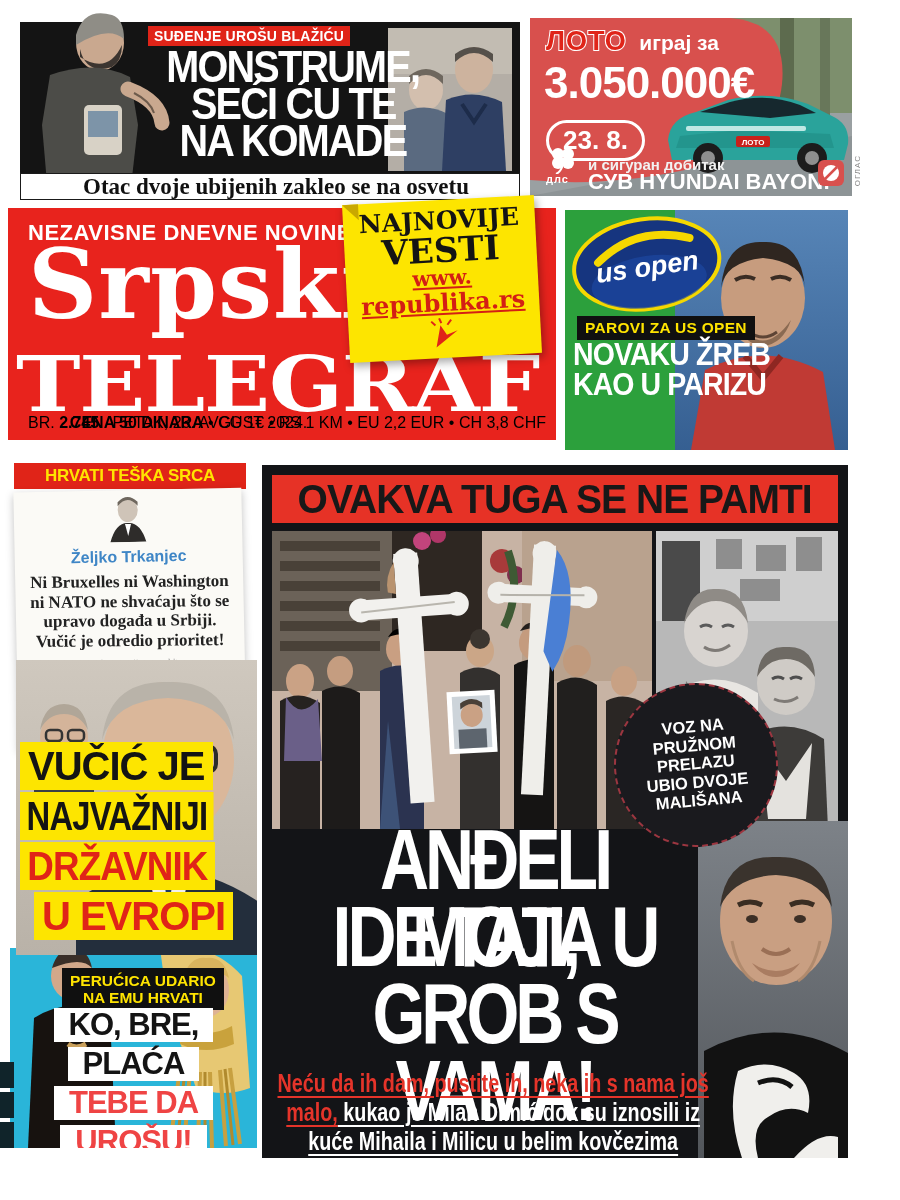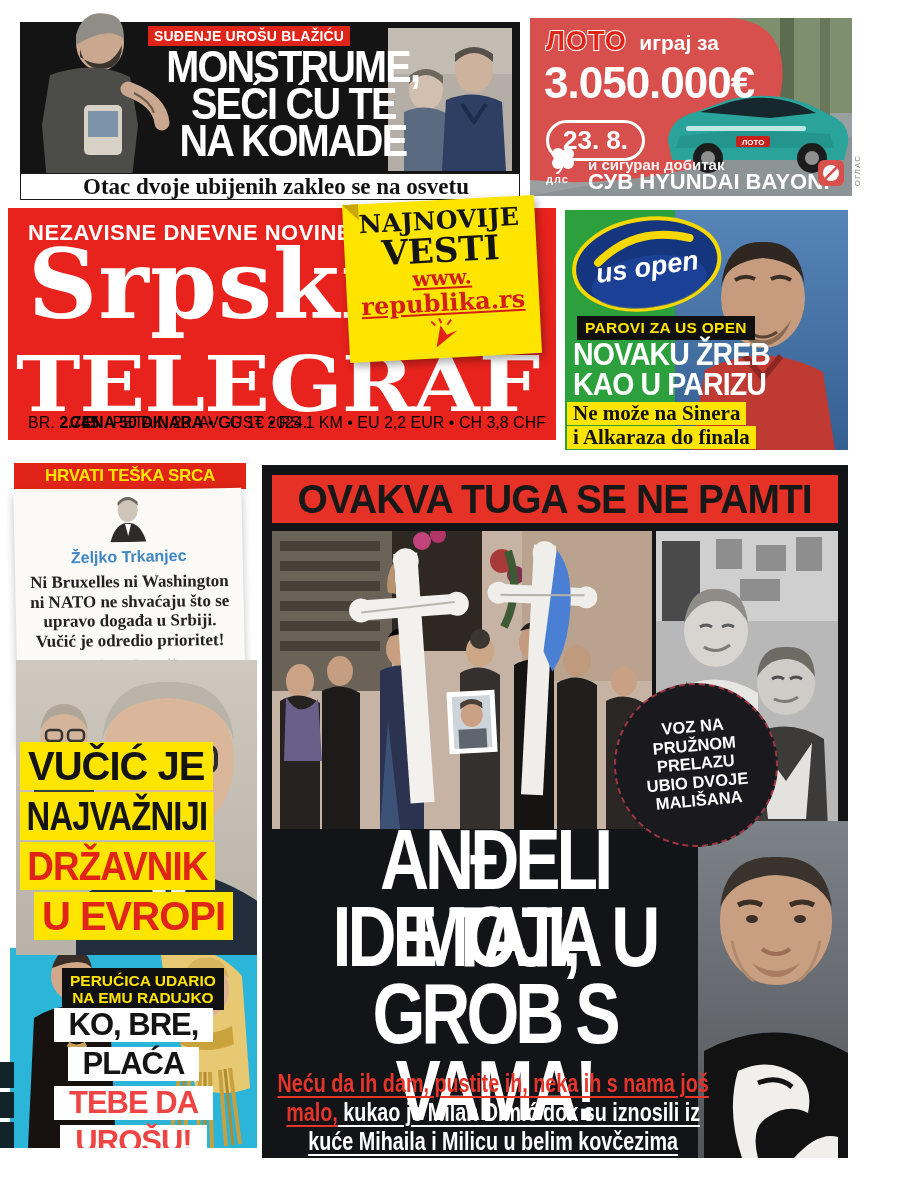--- a/index.html
+++ b/index.html
@@ -265,24 +265,20 @@
         <ellipse cx="76" cy="66" rx="58" ry="26" fill="#1d47a0" opacity=".7"></ellipse>
         <path d="M28,40 Q70,8 122,28" stroke="#f5d800" stroke-width="8" fill="none" stroke-linecap="round"></path>
         <text x="76" y="60" text-anchor="middle" font-style="italic" font-weight="bold" font-size="27" fill="#fff" font-family="Liberation Sans, sans-serif">us open</text>
       </svg>
     </div>
     <div class="kickbar abs">PAROVI ZA US OPEN</div>
     <div class="hl abs">
       <div><span class="cond">NOVAKU ŽREB</span></div>
       <div><span class="cond">KAO U PARIZU</span></div>
     </div>
-    <div class="sub abs">
-      <span>Ne može na Sinera</span><br>
-      <span>i Alkaraza do finala</span>
-    </div>
   </div>
 
   <div id="croatia-banner" class="abs">HRVATI TEŠKA SRCA PRIZNALI</div>
 
   <div id="quote-card" class="abs">
     <svg style="width:44px;height:46px;margin-top:6px" viewBox="0 0 44 46">
       <ellipse cx="22" cy="14" rx="10" ry="12" fill="#cfc4b8"></ellipse>
       <path d="M12,10 Q22,-2 32,10 L32,6 Q22,-4 12,6 Z" fill="#6e675e"></path>
       <path d="M4,46 Q10,26 22,27 Q34,26 40,46 Z" fill="#2e2c2a"></path>
       <path d="M19,28 L22,40 L25,28" fill="#fff"></path>
@@ -355,21 +351,21 @@
           <line x1="220" y1="120" x2="230" y2="196"></line>
       </g>
       <g stroke="#b08a2e" stroke-width="3">
         <line x1="175" y1="121" x2="167" y2="199"></line>
           <line x1="195" y1="124" x2="195" y2="200"></line>
         <line x1="215" y1="121" x2="223" y2="197"></line>
       </g>
     </svg>
     <div class="kick abs">
       <span>PERUĆICA UDARIO</span><br>
-      <span>NA EMU RADUJKO</span>
+      <span>NA EMU HRVATI</span>
     </div>
     <div class="hlwrap abs">
       <span class="wb k">KO, BRE,</span><br>
       <span class="wb k">PLAĆA</span><br>
       <span class="wb c">TEBE DA</span><br>
       <span class="wb c">UROŠU!</span>
     </div>
   </div>
   <div id="tvlogo" class="abs">
     <div class="b1 abs"></div>

